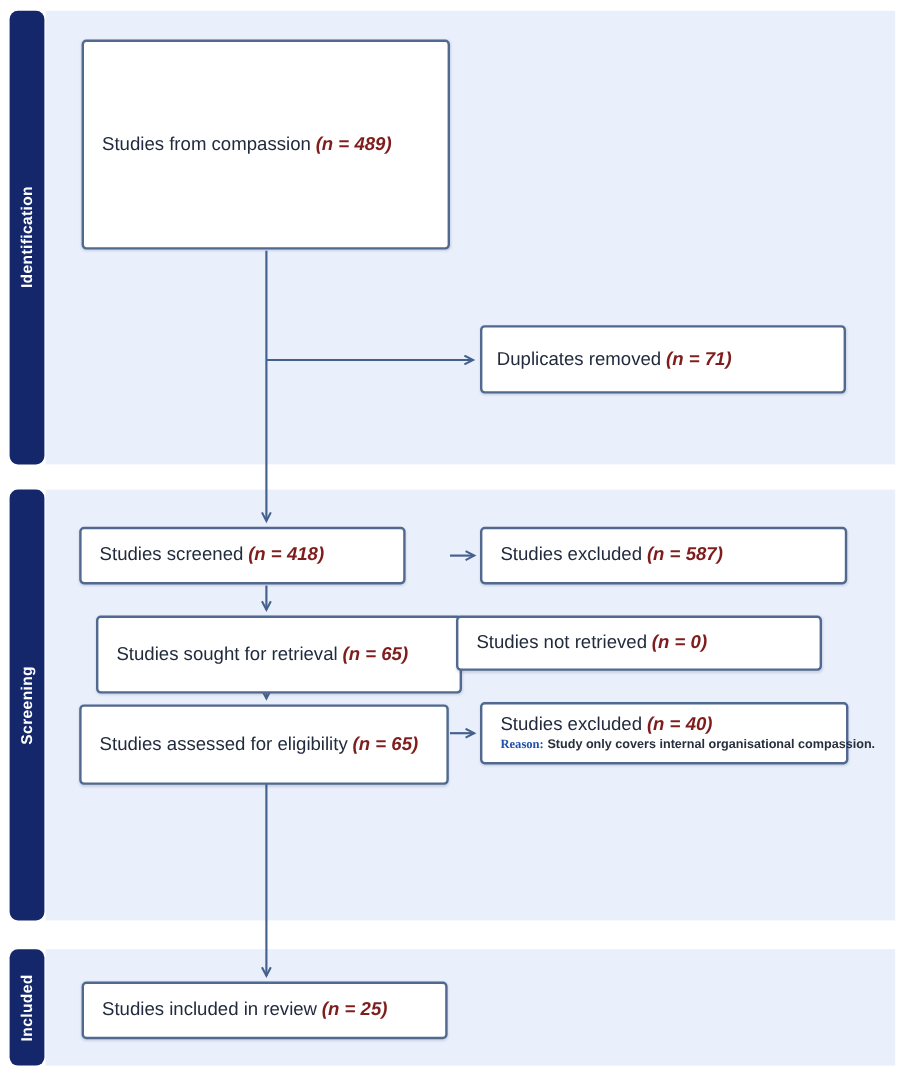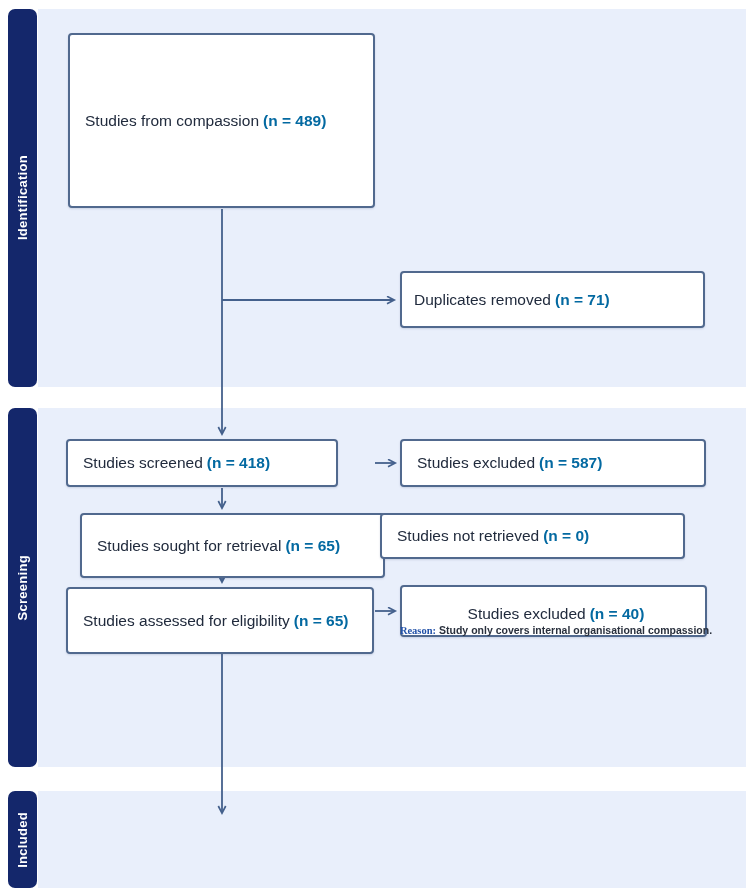--- a/index.html
+++ b/index.html
@@ -59,23 +59,24 @@
     padding: 4px 10px 4px 15px;
     box-shadow: 0 1px 2px rgba(60,80,120,0.18);
   }
   .box-line {
     font-size: 15.5px;
     color: #212b3d;
     line-height: 1.25;
     white-space: nowrap;
   }
   .count {
-    color: #0369a1;
+    color: #7f1d1d;
     font-weight: bold;
     margin-left: 4px;
+    font-style: italic;
   }
   .reason-line {
     font-size: 10.5px;
     font-weight: bold;
     color: #29303d;
     margin-top: 1px;
     white-space: nowrap;
   }
   .reason-label {
     color: #2151a8;
@@ -84,21 +85,21 @@
   }
 
   .box-databases     { left: 68px;  top: 33px;  width: 307px; height: 175px; }
   .box-duplicates    { left: 400px; top: 271px; width: 305px; height: 57px; padding-left: 12px; }
   .box-screened      { left: 66px;  top: 439px; width: 272px; height: 48px; }
   .box-excl-screen   { left: 400px; top: 439px; width: 306px; height: 48px; }
   .box-sought        { left: 80px;  top: 513px; width: 305px; height: 65px; }
   .box-notretrieved  { left: 380px; top: 513px; width: 305px; height: 46px; }
   .box-assessed      { left: 66px;  top: 587px; width: 308px; height: 67px; }
   .box-excl-elig     { left: 400px; top: 585px; width: 307px; height: 52px;
-                       justify-content: flex-start; padding-top: 17px; align-items: center; }
+                       justify-content: flex-start; padding-top: 7px; }
   .box-included      { left: 68px;  top: 818px; width: 305px; height: 48px; }
 
   .arrows {
     position: absolute;
     top: 0; left: 0;
     width: 750px;
     height: 895px;
     pointer-events: none;
   }
 </style>
@@ -183,14 +184,19 @@
 
   <div class="box box-excl-elig">
     <div class="box-line">
       <span>Studies excluded</span><span class="count">(n = 40)</span>
     </div>
     <div class="reason-line">
       <span class="reason-label">Reason:</span><span>Study only covers internal organisational compassion.</span>
     </div>
   </div>
 
+  <div class="box box-included">
+    <div class="box-line">
+      <span>Studies included in review</span><span class="count">(n = 25)</span>
+    </div>
+  </div>
 
 </div>
 
 </body></html>

